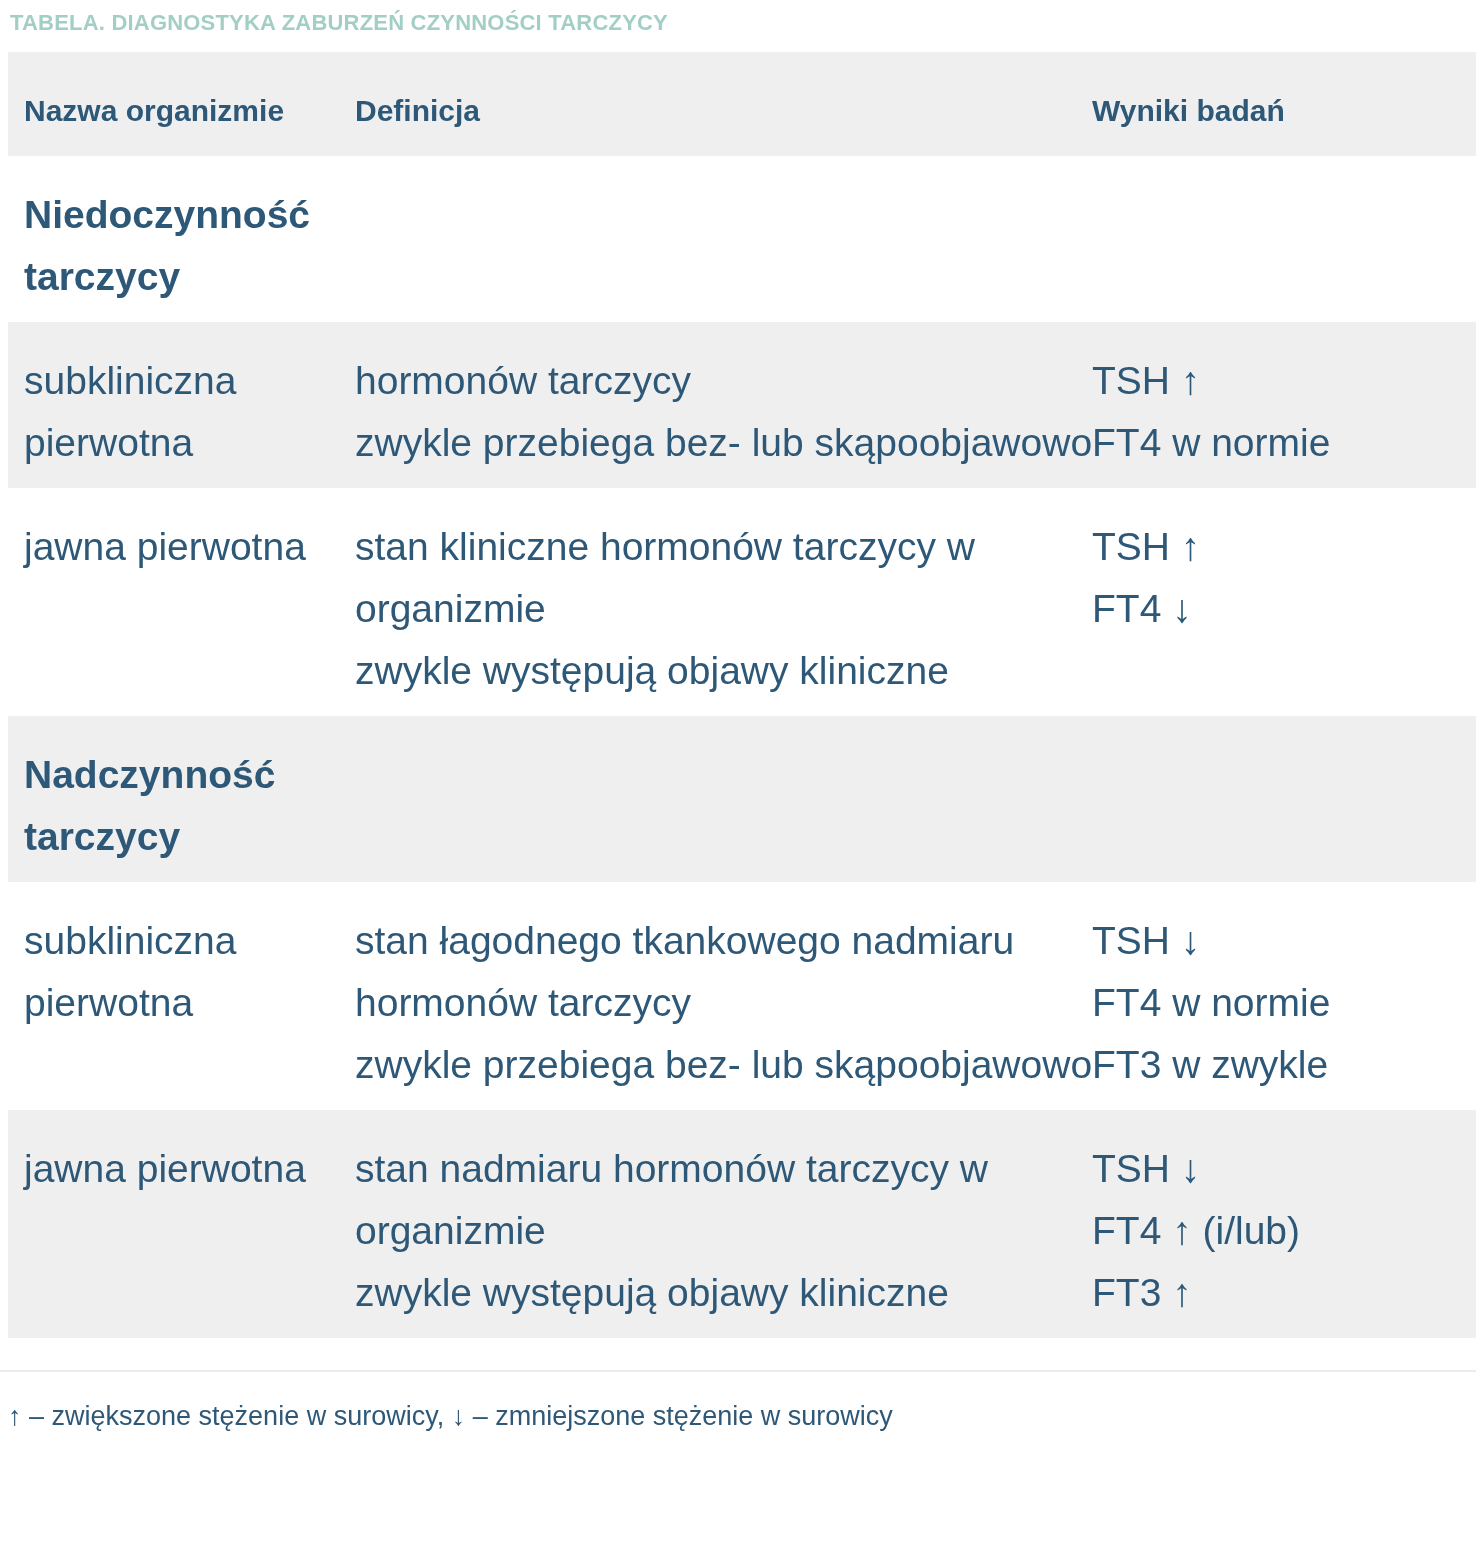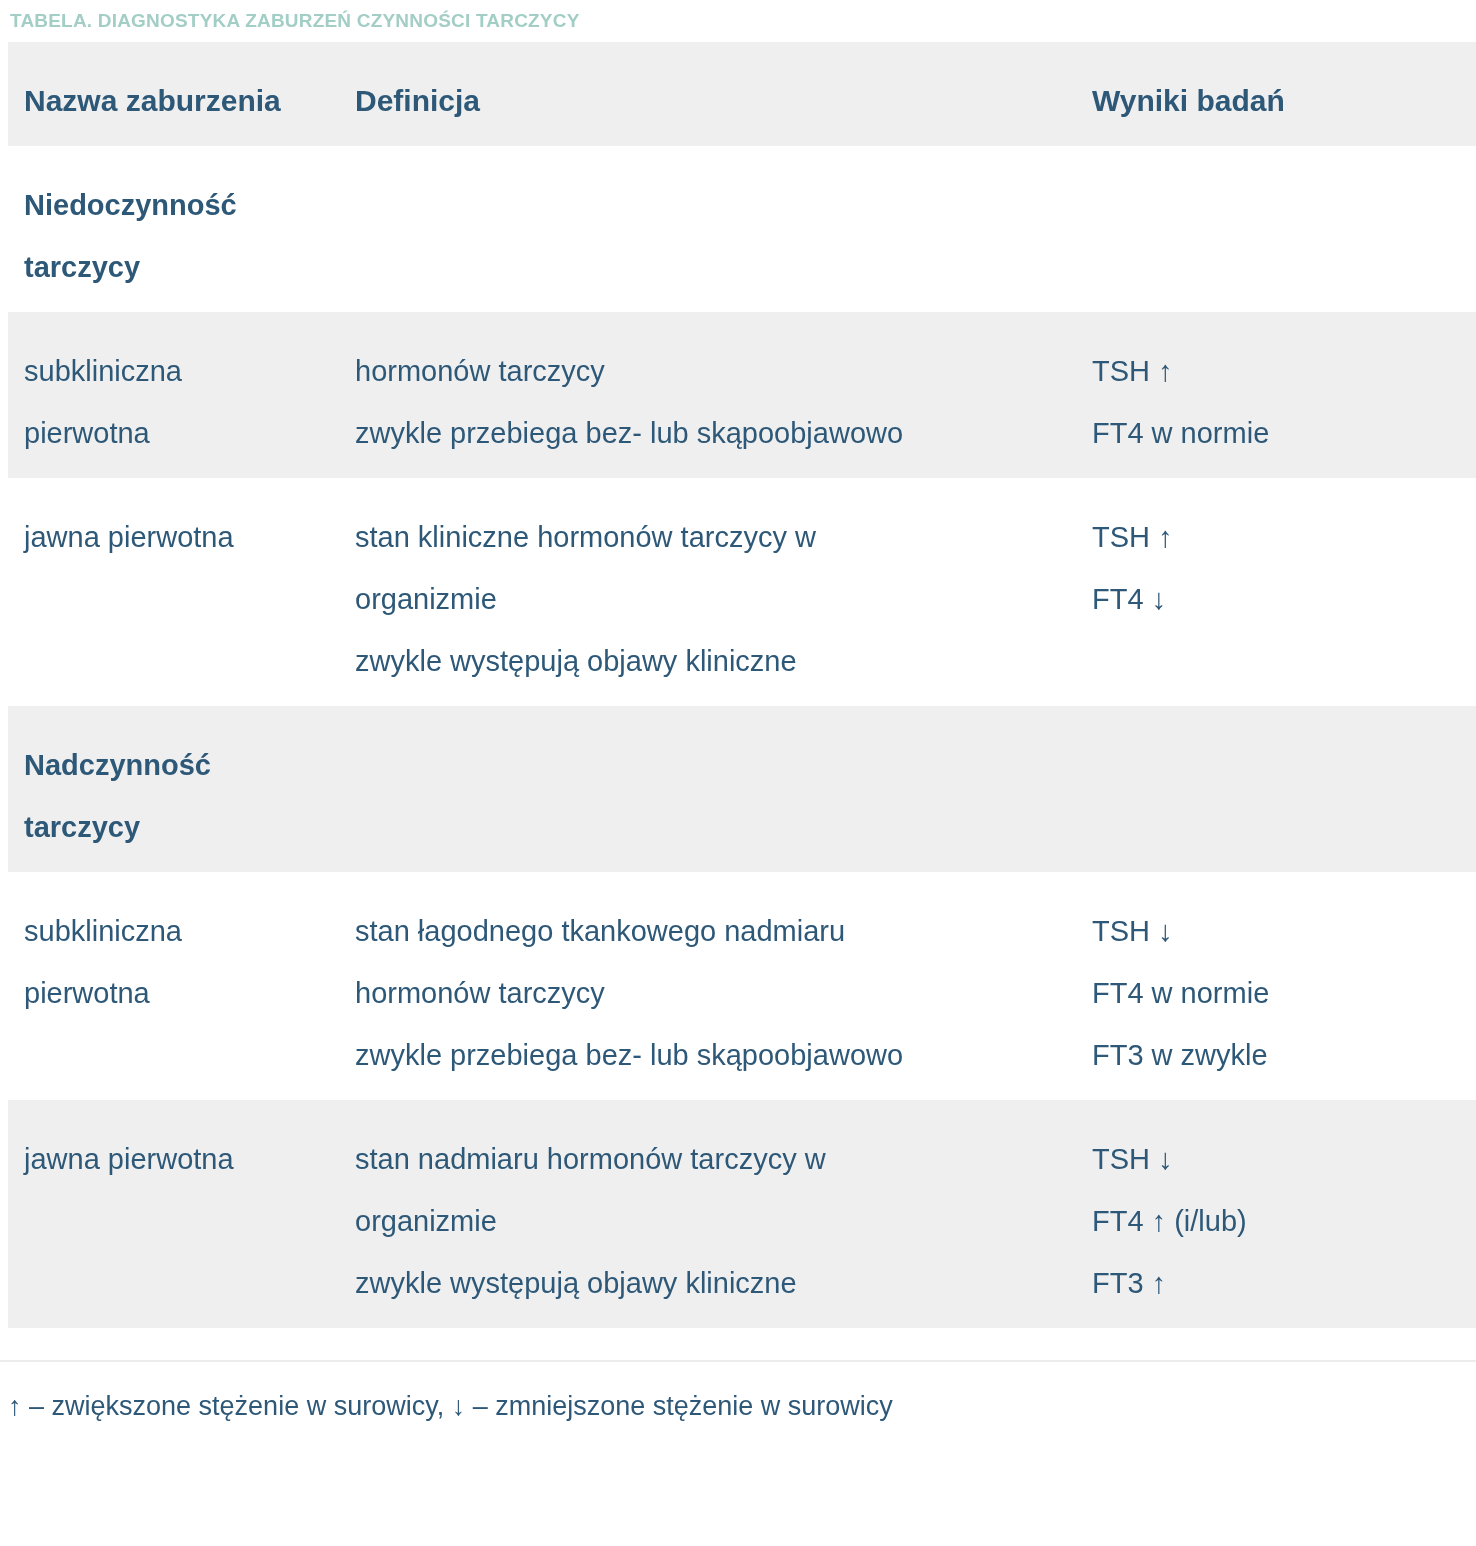--- a/index.html
+++ b/index.html
@@ -5,39 +5,39 @@
   * { margin: 0; padding: 0; box-sizing: border-box; }
   body {
     width: 1476px;
     background: #ffffff;
     font-family: "Liberation Sans", "DejaVu Sans", sans-serif;
     color: #2e5878;
   }
   .page { padding-top: 6px; }
 
   .table-title {
-    margin: 4px 0 10px 10px;
-    font-size: 19px;
+    margin: 4px 0 16px 10px;
+    font-size: 22px;
     font-weight: bold;
     letter-spacing: 0.2px;
     color: #a3cec6;
     text-transform: uppercase;
   }
 
   .tbl { margin-left: 8px; }
 
   .row {
     display: grid;
     grid-template-columns: 331px 737px 1fr;
     padding: 28px 4px 14px 16px;
   }
   .row.gray { background: #efefef; }
   .row.white { background: #ffffff; }
 
-  .cell { font-size: 29px; line-height: 62px; }
+  .cell { font-size: 39px; line-height: 62px; }
   .cell div { white-space: nowrap; }
   .bold { font-weight: bold; }
   .header-row .cell { font-weight: bold; font-size: 30px; }
 
   .divider {
     margin-top: 32px;
     height: 2px;
     background: #ececec;
     width: 100%;
   }
@@ -53,21 +53,21 @@
 <body>
 
 <div class="page">
 
   <div class="table-title">TABELA. DIAGNOSTYKA ZABURZEŃ CZYNNOŚCI TARCZYCY</div>
 
   <div class="tbl">
 
     <div class="row gray header-row">
       <div class="cell">
-        <div>Nazwa zaburzenia</div>
+        <div>Nazwa organizmie</div>
       </div>
       <div class="cell">
         <div>Definicja</div>
       </div>
       <div class="cell">
         <div>Wyniki badań</div>
       </div>
     </div>
 
     <div class="row white">

